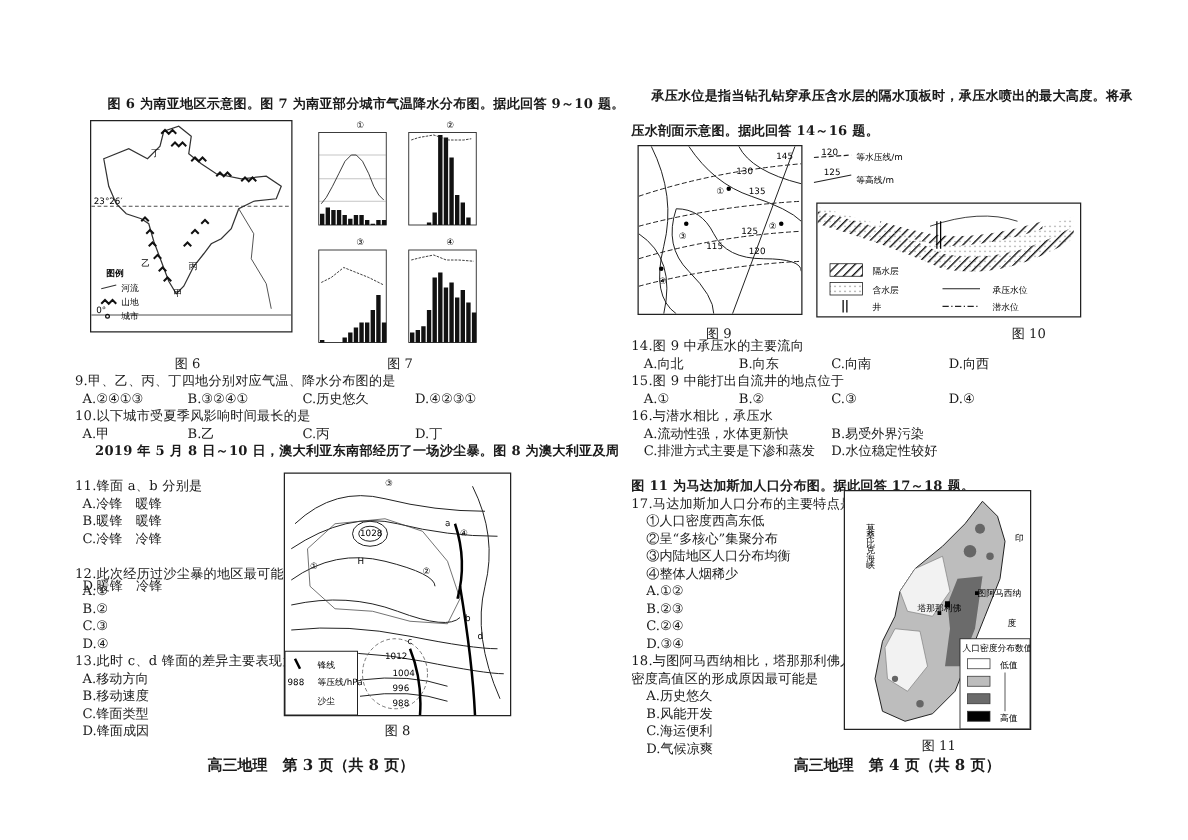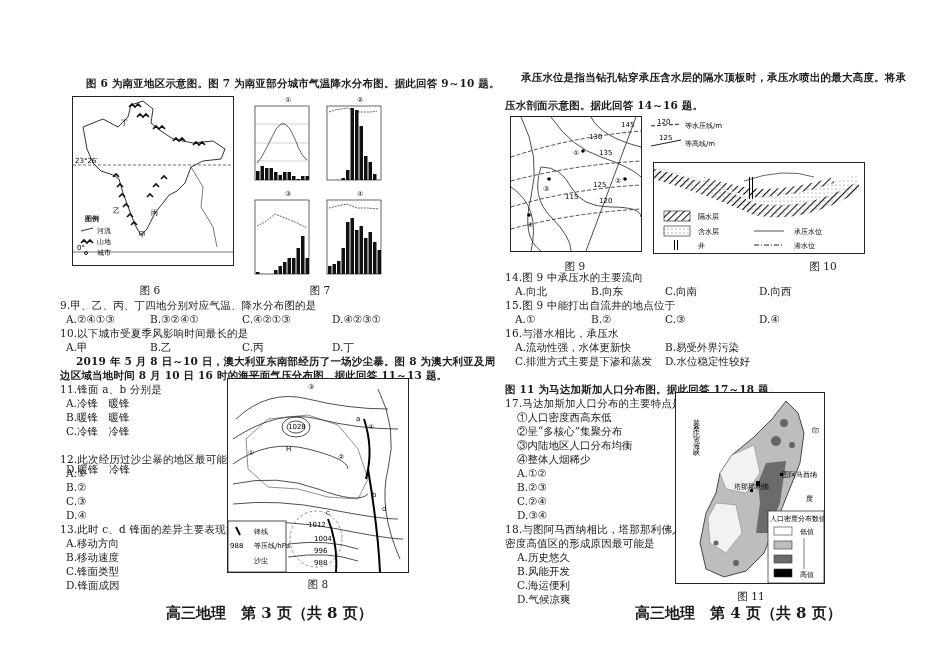--- a/index.html
+++ b/index.html
@@ -5,21 +5,21 @@
   * { box-sizing: border-box; margin: 0; padding: 0; }
   body { width: 950px; height: 672px; background: #ffffff; font-family: "DejaVu Serif", "Liberation Serif", serif; color: #1a1a1a; position: relative; overflow: hidden; }
   .page { position: absolute; top: 0; height: 672px; }
   .left { left: 0; width: 475px; }
   .right { left: 475px; width: 475px; }
   .t { position: absolute; font-size: 10.5px; line-height: 14px; white-space: nowrap; letter-spacing: 0.2px; }
   .t.b { font-weight: bold; }
   .opt { position: absolute; font-size: 10.5px; line-height: 14px; white-space: nowrap; }
   .cap { position: absolute; font-size: 10.5px; text-align: center; }
   .fig { position: absolute; border: 1px solid #222; background: #fff; }
-  .footer { position: absolute; font-size: 15px; font-weight: bold; top: 604px; }
+  .footer { position: absolute; font-size: 12px; font-weight: bold; top: 604px; }
   svg { display: block; }
   .chart-lbl { font-size: 7px; font-family: "DejaVu Sans", sans-serif; }
 </style>
 </head>
 <body>
 
 <div class="page left">
 
   <div class="t b" style="left:86px;top:76px;">图 6 为南亚地区示意图。图 7 为南亚部分城市气温降水分布图。据此回答 9～10 题。</div>
 
@@ -141,31 +141,30 @@
           </g>
         <polyline points="2,16 10,14 20,12 30,16 40,16 52,17" fill="none" stroke="#222" stroke-width="0.7" stroke-dasharray="2,1"></polyline>
       </g>
     </svg>
   </div>
   <div class="cap" style="left:300px;top:284px;width:40px;">图 7</div>
 
   <div class="t" style="left:60px;top:298px;">9.甲、乙、丙、丁四地分别对应气温、降水分布图的是</div>
   <div class="opt" style="left:66px;top:312px;">A.②④①③</div>
   <div class="opt" style="left:150px;top:312px;">B.③②④①</div>
-  <div class="opt" style="left:242px;top:312px;">C.④②①③</div>
+  <div class="opt" style="left:242px;top:312px;">C.历史悠久</div>
   <div class="opt" style="left:332px;top:312px;">D.④②③①</div>
 
   <div class="t" style="left:60px;top:326px;">10.以下城市受夏季风影响时间最长的是</div>
   <div class="opt" style="left:66px;top:340px;">A.甲</div>
   <div class="opt" style="left:150px;top:340px;">B.乙</div>
   <div class="opt" style="left:242px;top:340px;">C.丙</div>
   <div class="opt" style="left:332px;top:340px;">D.丁</div>
 
   <div class="t b" style="left:76px;top:354px;">2019 年 5 月 8 日～10 日，澳大利亚东南部经历了一场沙尘暴。图 8 为澳大利亚及周</div>
-  <div class="t b" style="left:60px;top:368px;">边区域当地时间 8 月 10 日 16 时的海平面气压分布图。据此回答 11～13 题。</div>
 
   <div class="t" style="left:60px;top:382px;">11.锋面 a、b 分别是</div>
   <div class="opt" style="left:66px;top:396px;">A.冷锋　暖锋</div>
   <div class="opt" style="left:66px;top:410px;">B.暖锋　暖锋</div>
   <div class="opt" style="left:66px;top:424px;">C.冷锋　冷锋</div>
   <div class="opt" style="left:66px;top:438px;margin-top:24px;">D.暖锋　冷锋</div>
 
   <div class="t" style="left:60px;top:452px;">12.此次经历过沙尘暴的地区最可能是</div>
   <div class="opt" style="left:66px;top:466px;">A.①</div>
   <div class="opt" style="left:66px;top:480px;">B.②</div>

